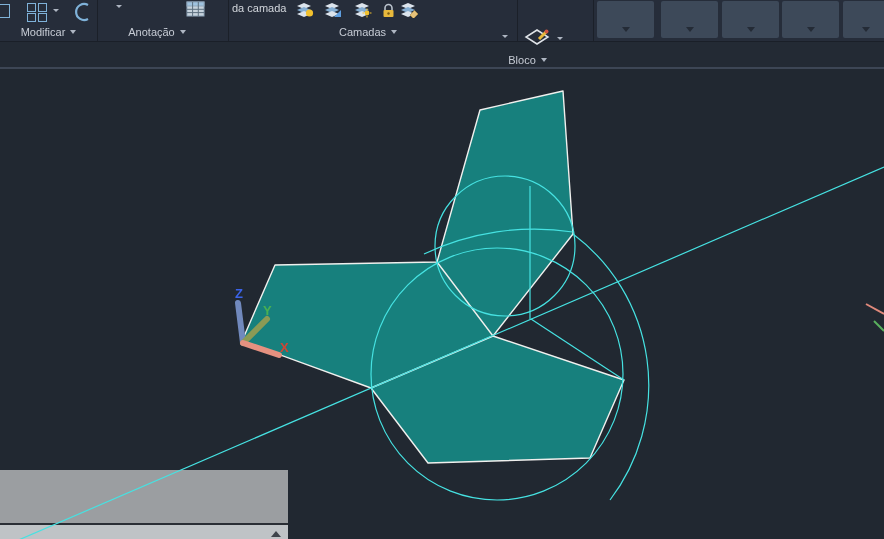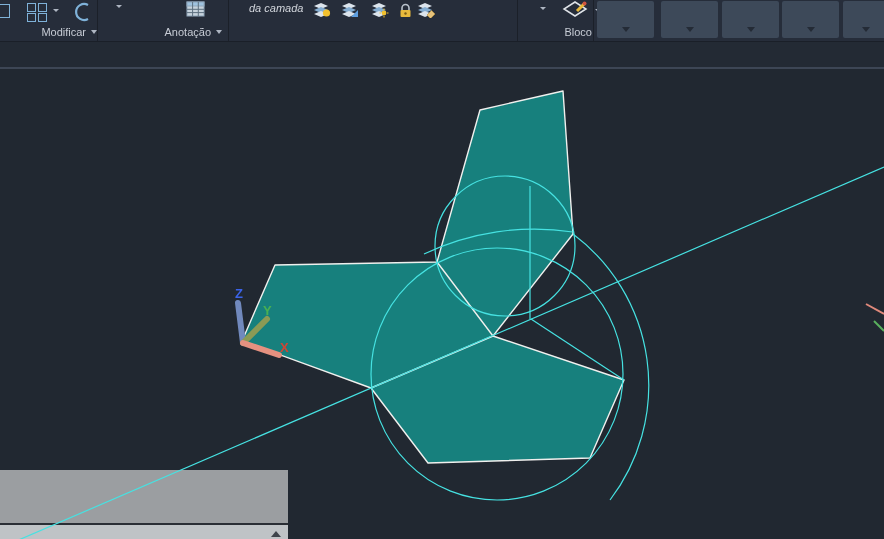--- a/index.html
+++ b/index.html
@@ -10,21 +10,21 @@
   }
   
   .ribbon{
     position:absolute;top:0;left:0;width:884px;height:41px;
     background:#262d3a;border-bottom:1px solid #1a1f28;z-index:10;
   }
   .panel{position:absolute;top:0;height:41px;}
   .panel-sep{position:absolute;top:0;width:1px;height:41px;background:#1b2029;}
   .panel-label{
     position:absolute;bottom:3px;left:0;right:0;display:flex;
-    align-items:center;justify-content:flex-end;gap:5px;
+    align-items:center;justify-content:center;gap:5px;
     font-size:11px;color:#c7ccd5;white-space:nowrap;
   }
   .caret{
     width:0;height:0;display:inline-block;
     border-left:3.5px solid transparent;border-right:3.5px solid transparent;
     border-top:4px solid #aeb6c2;
   }
   .caret.small{border-left-width:3px;border-right-width:3px;border-top-width:3.5px;}
   .icon{position:absolute;}
   .sq{position:absolute;border:1.5px solid #7fb2d9;background:transparent;}
@@ -90,21 +90,21 @@
       <line x1="1" y1="8.3" x2="18" y2="8.3" stroke="#5d707f"></line>
       <line x1="1" y1="11.6" x2="18" y2="11.6" stroke="#5d707f"></line>
     </svg>
     <div class="panel-label">
       <span>Anotação</span>
         <span class="caret"></span>
     </div>
   </div>
   <div class="panel-sep" style="left:228px;"></div>
 
-  <div class="panel" style="left:241px;width:288px;font-style:italic;">
+  <div class="panel" style="left:224px;width:288px;">
     <span style="position:absolute;left:8px;top:2px;font-size:11px;color:#d2d6dc;">da camada</span>
 
     <svg class="icon" style="left:72px;top:1px;" width="18" height="17">
       <polygon points="1,5 8,2 15,5 8,8" fill="#dce4ec"></polygon>
         <polygon points="1,9 8,6 15,9 8,12" fill="#85aed2"></polygon>
         <polygon points="1,13 8,10 15,13 8,16" fill="#dce4ec"></polygon>
       <circle cx="13.5" cy="12" r="3.6" fill="#f2c12e"></circle>
     </svg>
     <svg class="icon" style="left:100px;top:1px;" width="18" height="17">
       <polygon points="1,5 8,2 15,5 8,8" fill="#dce4ec"></polygon>
@@ -128,24 +128,28 @@
       <path d="M5,9 v-2 a3.5,3.5 0 0 1 7,0 v2" fill="none" stroke="#b9c2cc" stroke-width="1.6"></path>
       <rect x="3.5" y="9" width="10" height="7" rx="1" fill="#e8b93c"></rect>
       <circle cx="8.5" cy="12.5" r="1.2" fill="#7a5c14"></circle>
     </svg>
     <svg class="icon" style="left:176px;top:1px;" width="19" height="17">
       <polygon points="1,5 8,2 15,5 8,8" fill="#dce4ec"></polygon>
         <polygon points="1,9 8,6 15,9 8,12" fill="#85aed2"></polygon>
         <polygon points="1,13 8,10 15,13 8,16" fill="#dce4ec"></polygon>
       <polygon points="10,14 14.5,9.5 18,13 13.5,17.5" fill="#e6c27a" stroke="#b79443" stroke-width="0.7"></polygon>
     </svg>
+    <div class="panel-label">
+      <span>Camadas</span>
+        <span class="caret"></span>
+    </div>
   </div>
   <div class="panel-sep" style="left:517px;"></div>
 
-  <div class="panel" style="left:528px;width:75px;">
+  <div class="panel" style="left:490px;width:75px;margin-top:28px;">
     <span class="caret small" style="position:absolute;left:12px;top:7px;"></span>
     <svg class="icon" style="left:34px;top:0px;" width="30" height="19">
       <polygon points="13,2 24,9 13,16 2,9" fill="none" stroke="#dfe3e8" stroke-width="1.5"></polygon>
       <line x1="15" y1="11" x2="22" y2="4" stroke="#e8b93c" stroke-width="3"></line>
       <circle cx="22.5" cy="3.5" r="2" fill="#d05540"></circle>
     </svg>
     <span class="caret small" style="position:absolute;left:67px;top:9px;"></span>
     <div class="panel-label">
       <span>Bloco</span>
         <span class="caret"></span>

